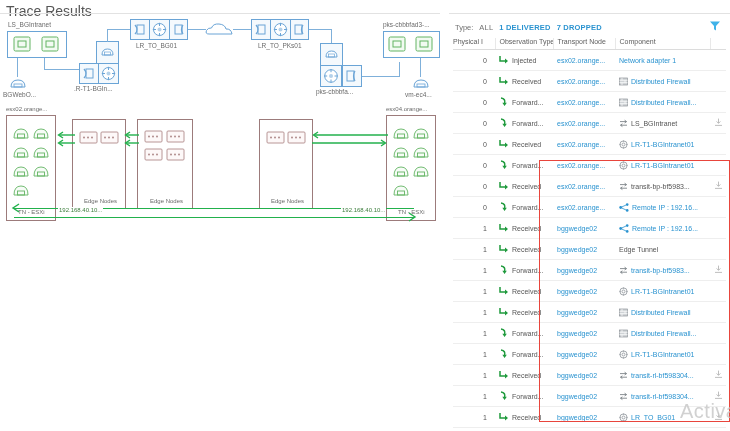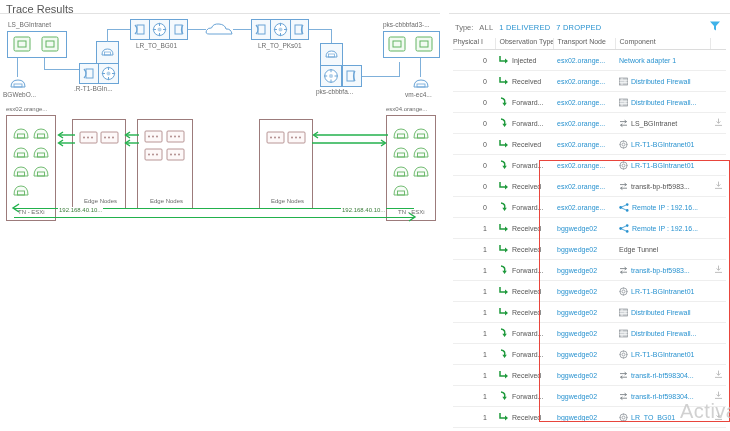--- a/index.html
+++ b/index.html
@@ -8,21 +8,21 @@
     background:#ffffff;
     font-family:"Liberation Sans", sans-serif;
     font-size:8px;
     color:#444;
     position:relative;
   }
   .app{position:absolute;inset:0;}
 
   
   .left-panel{position:absolute;left:0;top:0;width:445px;height:431px;background:#fff;}
-  .trace-title{position:absolute;left:6px;top:3px;font-size:11px;color:#565656;}
+  .trace-title{position:absolute;left:6px;top:3px;font-size:14px;color:#565656;}
   .title-rule{position:absolute;left:0;top:13px;width:440px;height:1px;background:#e2e2e2;}
 
   .topology{position:absolute;left:0;top:14px;width:445px;height:417px;}
 
   .nodelabel{position:absolute;font-size:6.5px;color:#6b6b6b;white-space:nowrap;}
 
   
   .bbox{position:absolute;border:1px solid #6aa4d6;background:#fff;box-sizing:border-box;}
   .bbox.fill{background:#f4f9fd;}
   .line{position:absolute;background:#7fb0da;}
@@ -37,21 +37,21 @@
   .glabel{position:absolute;font-size:6px;color:#3b7d3b;white-space:nowrap;background:#fff;padding:0 1px;}
   .gline{position:absolute;background:#22b14c;height:1.2px;}
   .garrow{position:absolute;}
 
   
   .right-panel{position:absolute;left:449px;top:0;width:281px;height:431px;background:#fff;}
   .rp-rule{position:absolute;left:0;top:13px;width:281px;height:1px;background:#e2e2e2;}
   .showbar{position:absolute;left:6px;top:21px;height:12px;display:flex;align-items:center;gap:6px;font-size:7.5px;}
   .showbar .lbl{color:#707070;}
   .showbar .opt{color:#707070;letter-spacing:.2px;}
-  .showbar .opt.link{color:#2a93d0;font-weight:normal;}
+  .showbar .opt.link{color:#2a93d0;font-weight:bold;}
   .funnel{position:absolute;right:9px;top:20px;}
 
   table.trace{position:absolute;left:4px;top:38px;width:273px;border-collapse:collapse;table-layout:fixed;}
   table.trace th{
     font-size:7px;font-weight:normal;color:#5d5d5d;text-align:left;
     padding:0 0 4px 0;border-bottom:1px solid #dcdcdc;
     white-space:nowrap;overflow:hidden;
   }
   table.trace td{
     font-size:7px;color:#555;padding:0;height:20px;

